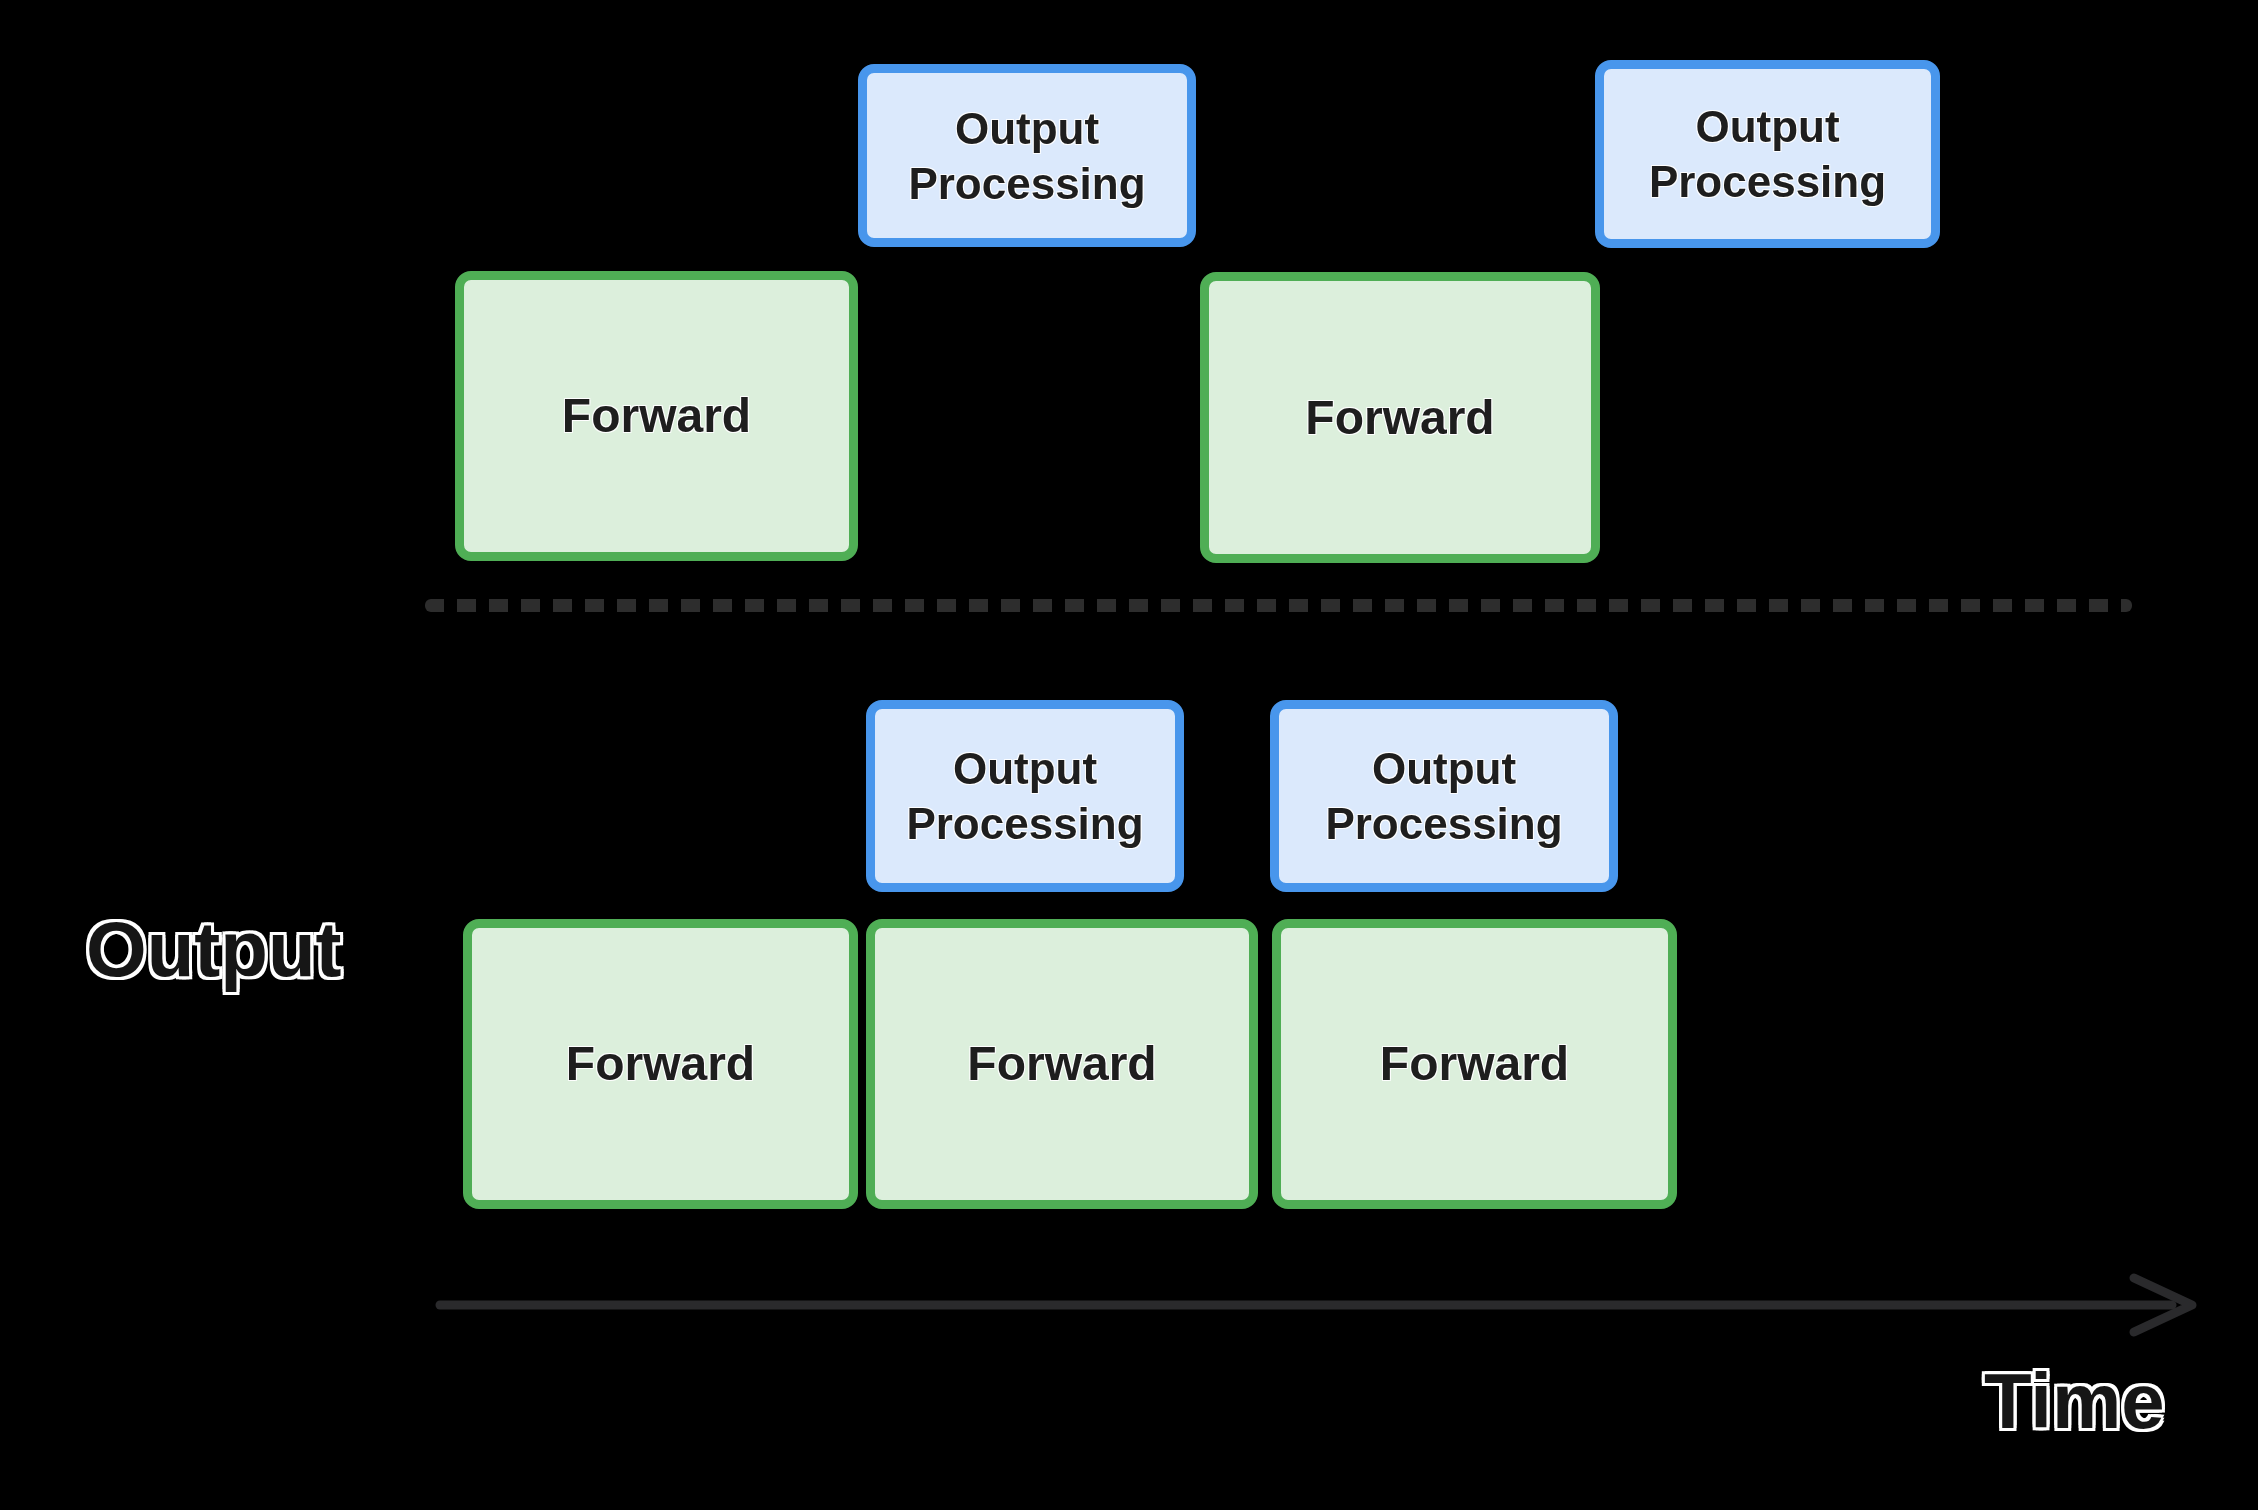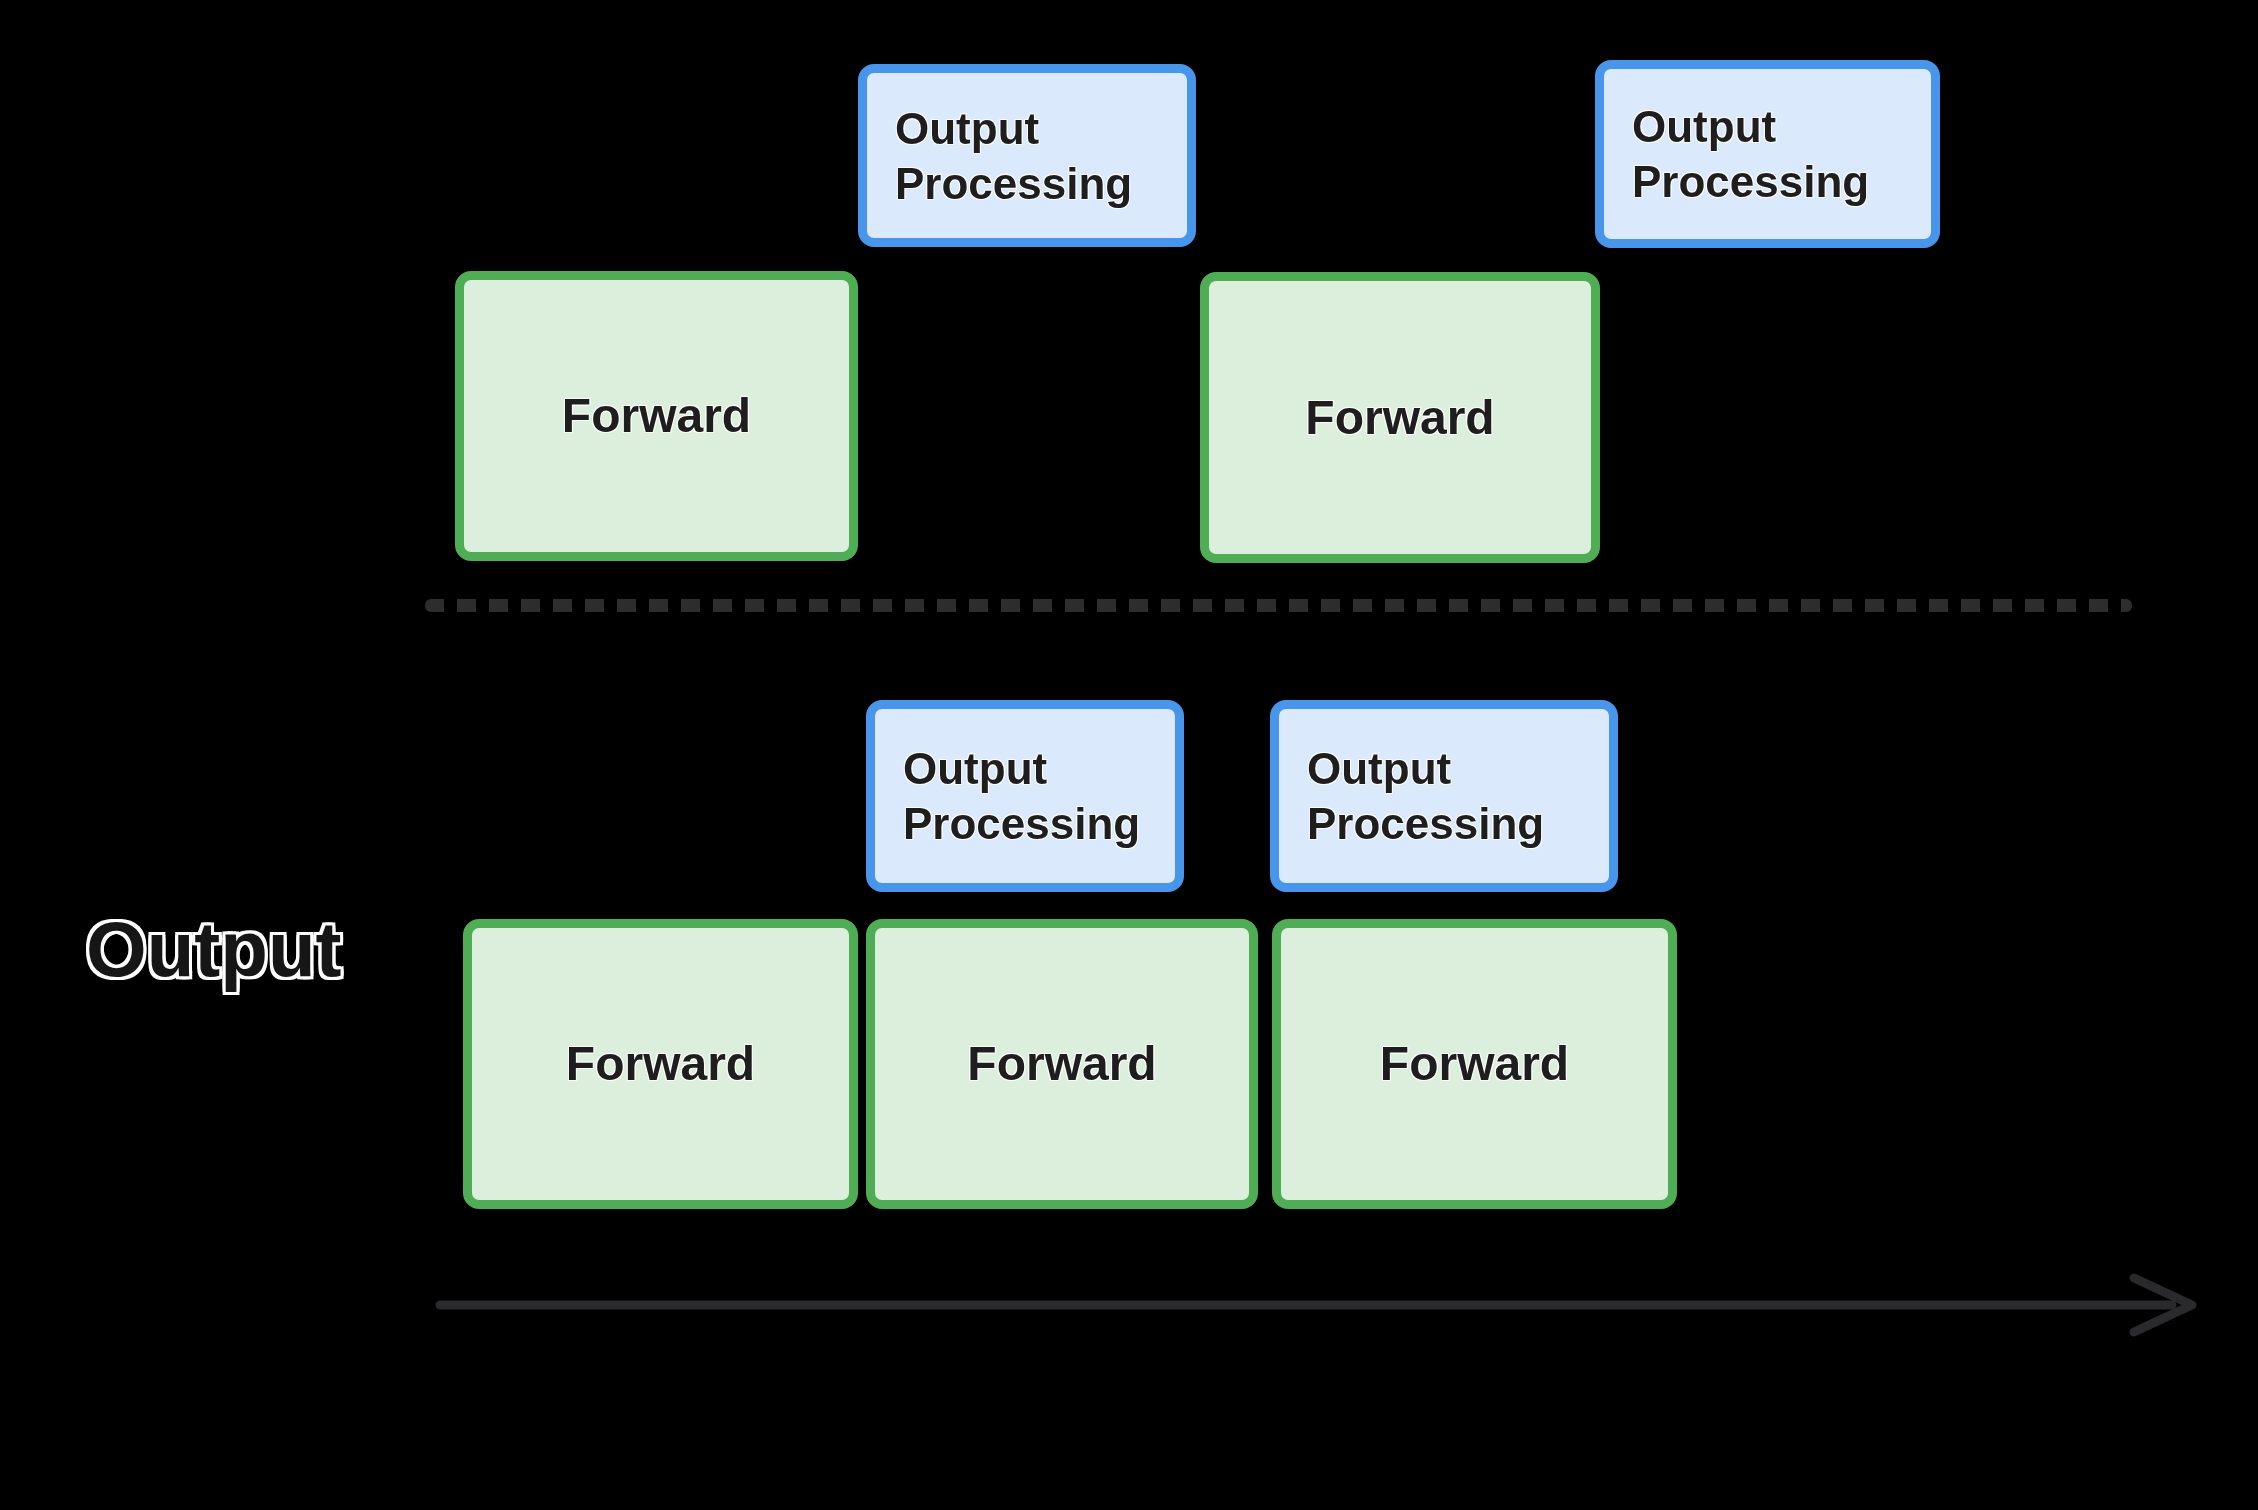--- a/index.html
+++ b/index.html
@@ -22,21 +22,21 @@
     height: 1510px;
     background: var(--background);
     overflow: hidden;
     font-family: "Liberation Sans", sans-serif;
   }
   .block {
     position: absolute;
     display: flex;
     align-items: center;
     justify-content: center;
-    text-align: left;
+    text-align: center;
     border-radius: 16px;
     border: 9px solid;
     color: var(--block-text);
     font-weight: 700;
     line-height: 1.25;
     text-shadow:
       -1px -1px 0 rgba(255,255,255,.85),
        1px -1px 0 rgba(255,255,255,.85),
       -1px  1px 0 rgba(255,255,255,.85),
        1px  1px 0 rgba(255,255,255,.85);
@@ -158,14 +158,15 @@
 
   <div class="block forward" id="a-f3">
     <span>Forward</span>
   </div>
 
   <svg class="time-arrow" viewBox="0 0 1780 72" aria-hidden="true">
     <line x1="8" y1="37" x2="1740" y2="37"></line>
     <polyline points="1702,10 1760,37 1702,64"></polyline>
   </svg>
 
+  <div class="row-label" id="lbl-time">Time</div>
 
 </div>
 
 </body></html>

